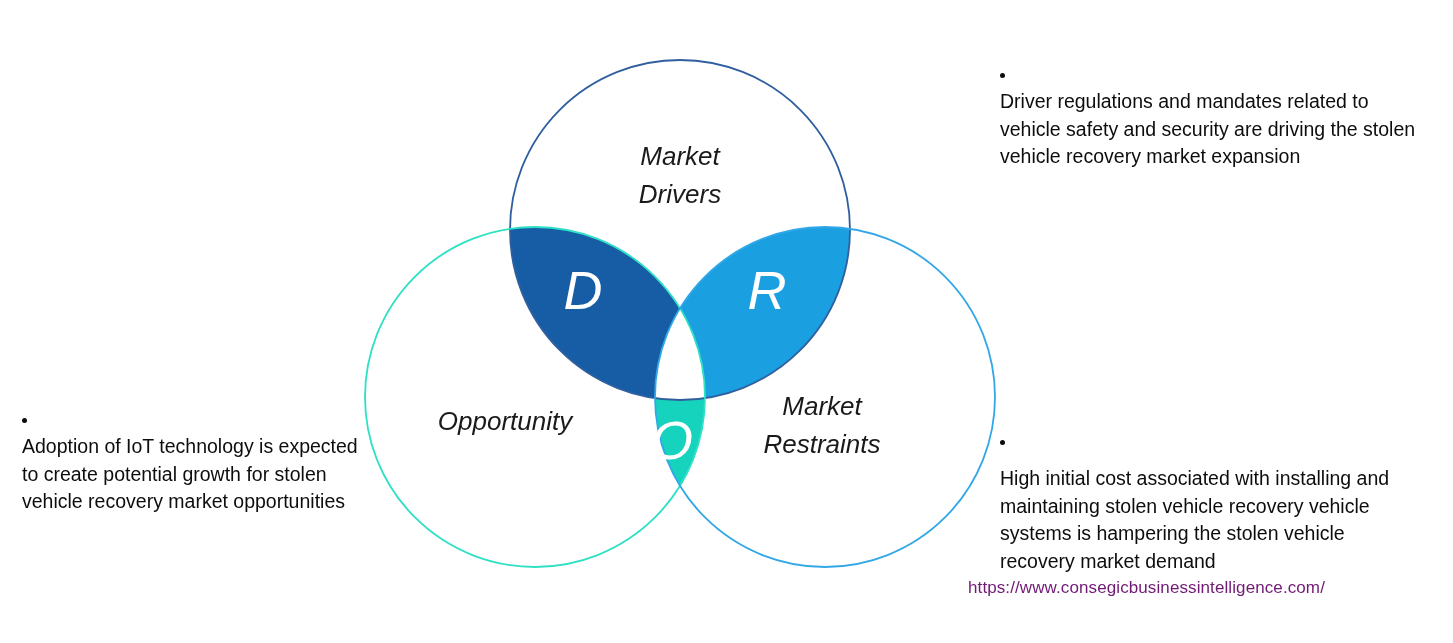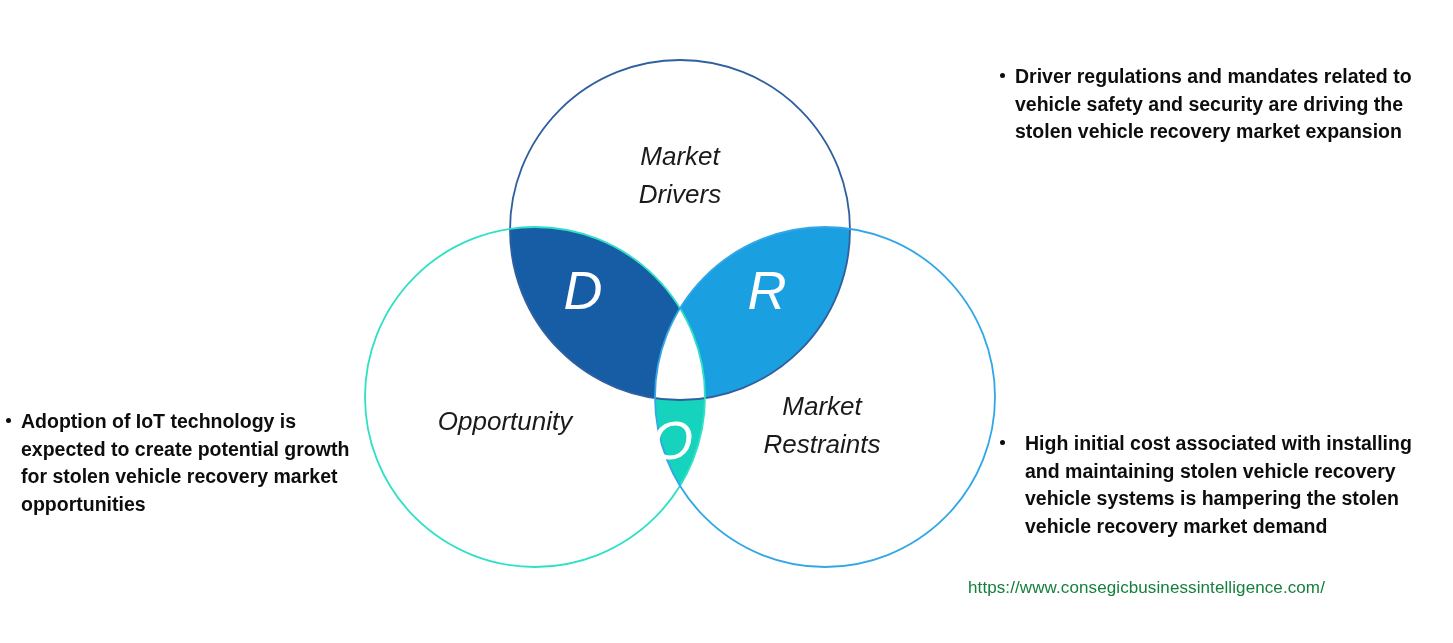--- a/index.html
+++ b/index.html
@@ -55,21 +55,22 @@
 
   
   .callout {
     position: absolute;
     display: flex;
     align-items: flex-start;
     gap: 10px;
     font-size: 19.5px;
     line-height: 1.42;
     color: #0d0d0d;
-    font-weight: 700;
+    font-weight: 400;
+    flex-direction: column;
   }
   .callout .bullet-dot {
     flex: 0 0 auto;
     width: 5px;
     height: 5px;
     border-radius: 50%;
     background: #0d0d0d;
     margin-top: 10px;
   }
   .callout .callout-text {
@@ -81,32 +82,32 @@
     top: 63px;
     width: 432px;
   }
   #callout-restraints {
     left: 1000px;
     top: 430px;
     width: 420px;
     gap: 20px;
   }
   #callout-opportunity {
-    left: 6px;
+    left: 22px;
     top: 408px;
     width: 345px;
   }
 
   
   #source-url {
     position: absolute;
     left: 968px;
     top: 578px;
     font-size: 17px;
-    color: #15803d;
+    color: #701a75;
     letter-spacing: 0.1px;
     font-weight: 400;
   }
 </style>
 </head>
 <body>
 
 <div id="venn-diagram">
   <svg id="venn-svg" viewBox="0 0 600 540" xmlns="http://www.w3.org/2000/svg">
     <defs>

